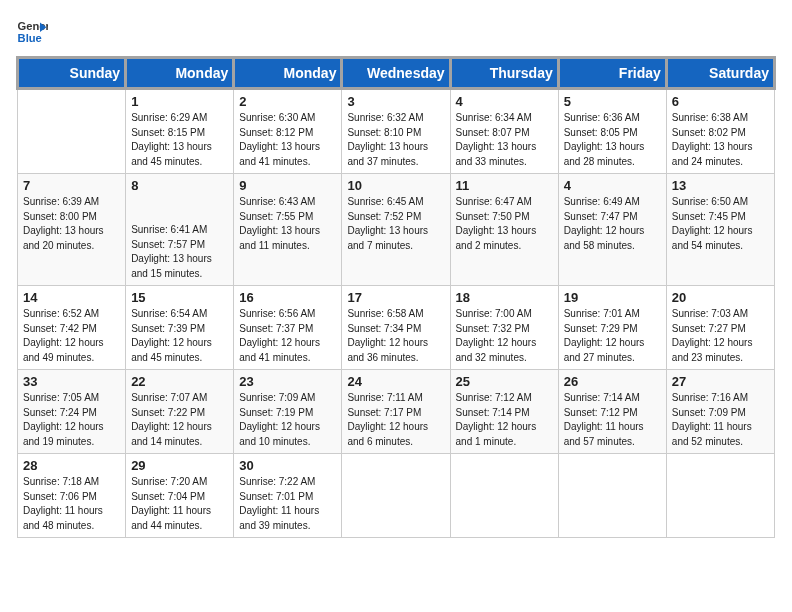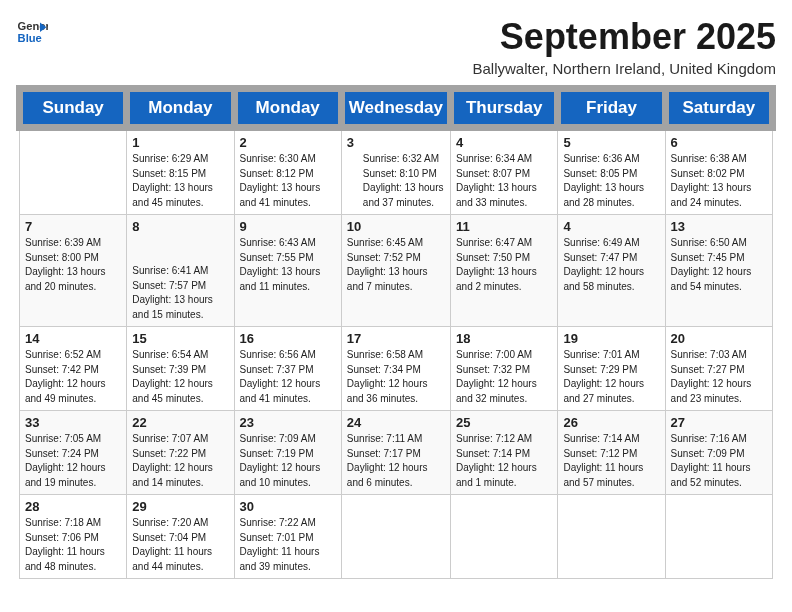--- a/index.html
+++ b/index.html
@@ -39,25 +39,25 @@
       margin-top: 2px;
     }
     table {
       width: 100%;
       border-collapse: collapse;
       margin-top: 8px;
     }
     th {
       background-color: #1565c0;
       color: #fff;
-      font-size: 17px;
+      font-size: 14px;
       font-weight: bold;
       padding: 6px 4px;
-      text-align: center;
-      border: 7px solid #a3a3a3;
+      text-align: right;
+      border: 3px solid #a3a3a3;
     }
     td {
       vertical-align: top;
       border: 1px solid #ccc;
       padding: 4px 5px;
       font-size: 10.5px;
       color: #222;
       min-height: 80px;
       width: calc(100%/7);
     }
@@ -80,24 +80,20 @@
 <body>
 
 <div class="header">
   <div class="logo">
     <svg class="logo-icon" viewBox="0 0 40 40">
       <text x="2" y="18" font-size="14" font-weight="bold" fill="#333">General</text>
       <text x="2" y="32" font-size="14" font-weight="bold" fill="#1565c0">Blue</text>
       <polygon points="30,8 38,14 30,20" fill="#1565c0"></polygon>
     </svg>
   </div>
-  <div class="title-block">
-    <div class="month-title">September 2025</div>
-    <div class="location">Ballywalter, Northern Ireland, United Kingdom</div>
-  </div>
 </div>
 
 <table>
   <thead>
     <tr>
     <th>Sunday</th>
         <th>Monday</th>
         <th>Monday</th>
         <th>Wednesday</th>
         <th>Thursday</th>
@@ -117,21 +113,21 @@
         </td>
         <td>
           <span class="day-number">2</span>
           <div class="day-info" style="white-space: pre-line;">Sunrise: 6:30 AM
 Sunset: 8:12 PM
 Daylight: 13 hours
 and 41 minutes.</div>
         </td>
         <td>
           <span class="day-number">3</span>
-          <div class="day-info" style="white-space: pre-line; margin-left: 16px;">Sunrise: 6:32 AM
+          <div class="day-info" style="white-space: pre-line;">Sunrise: 6:32 AM
 Sunset: 8:10 PM
 Daylight: 13 hours
 and 37 minutes.</div>
         </td>
         <td>
           <span class="day-number">4</span>
           <div class="day-info" style="white-space: pre-line;">Sunrise: 6:34 AM
 Sunset: 8:07 PM
 Daylight: 13 hours
 and 33 minutes.</div>

